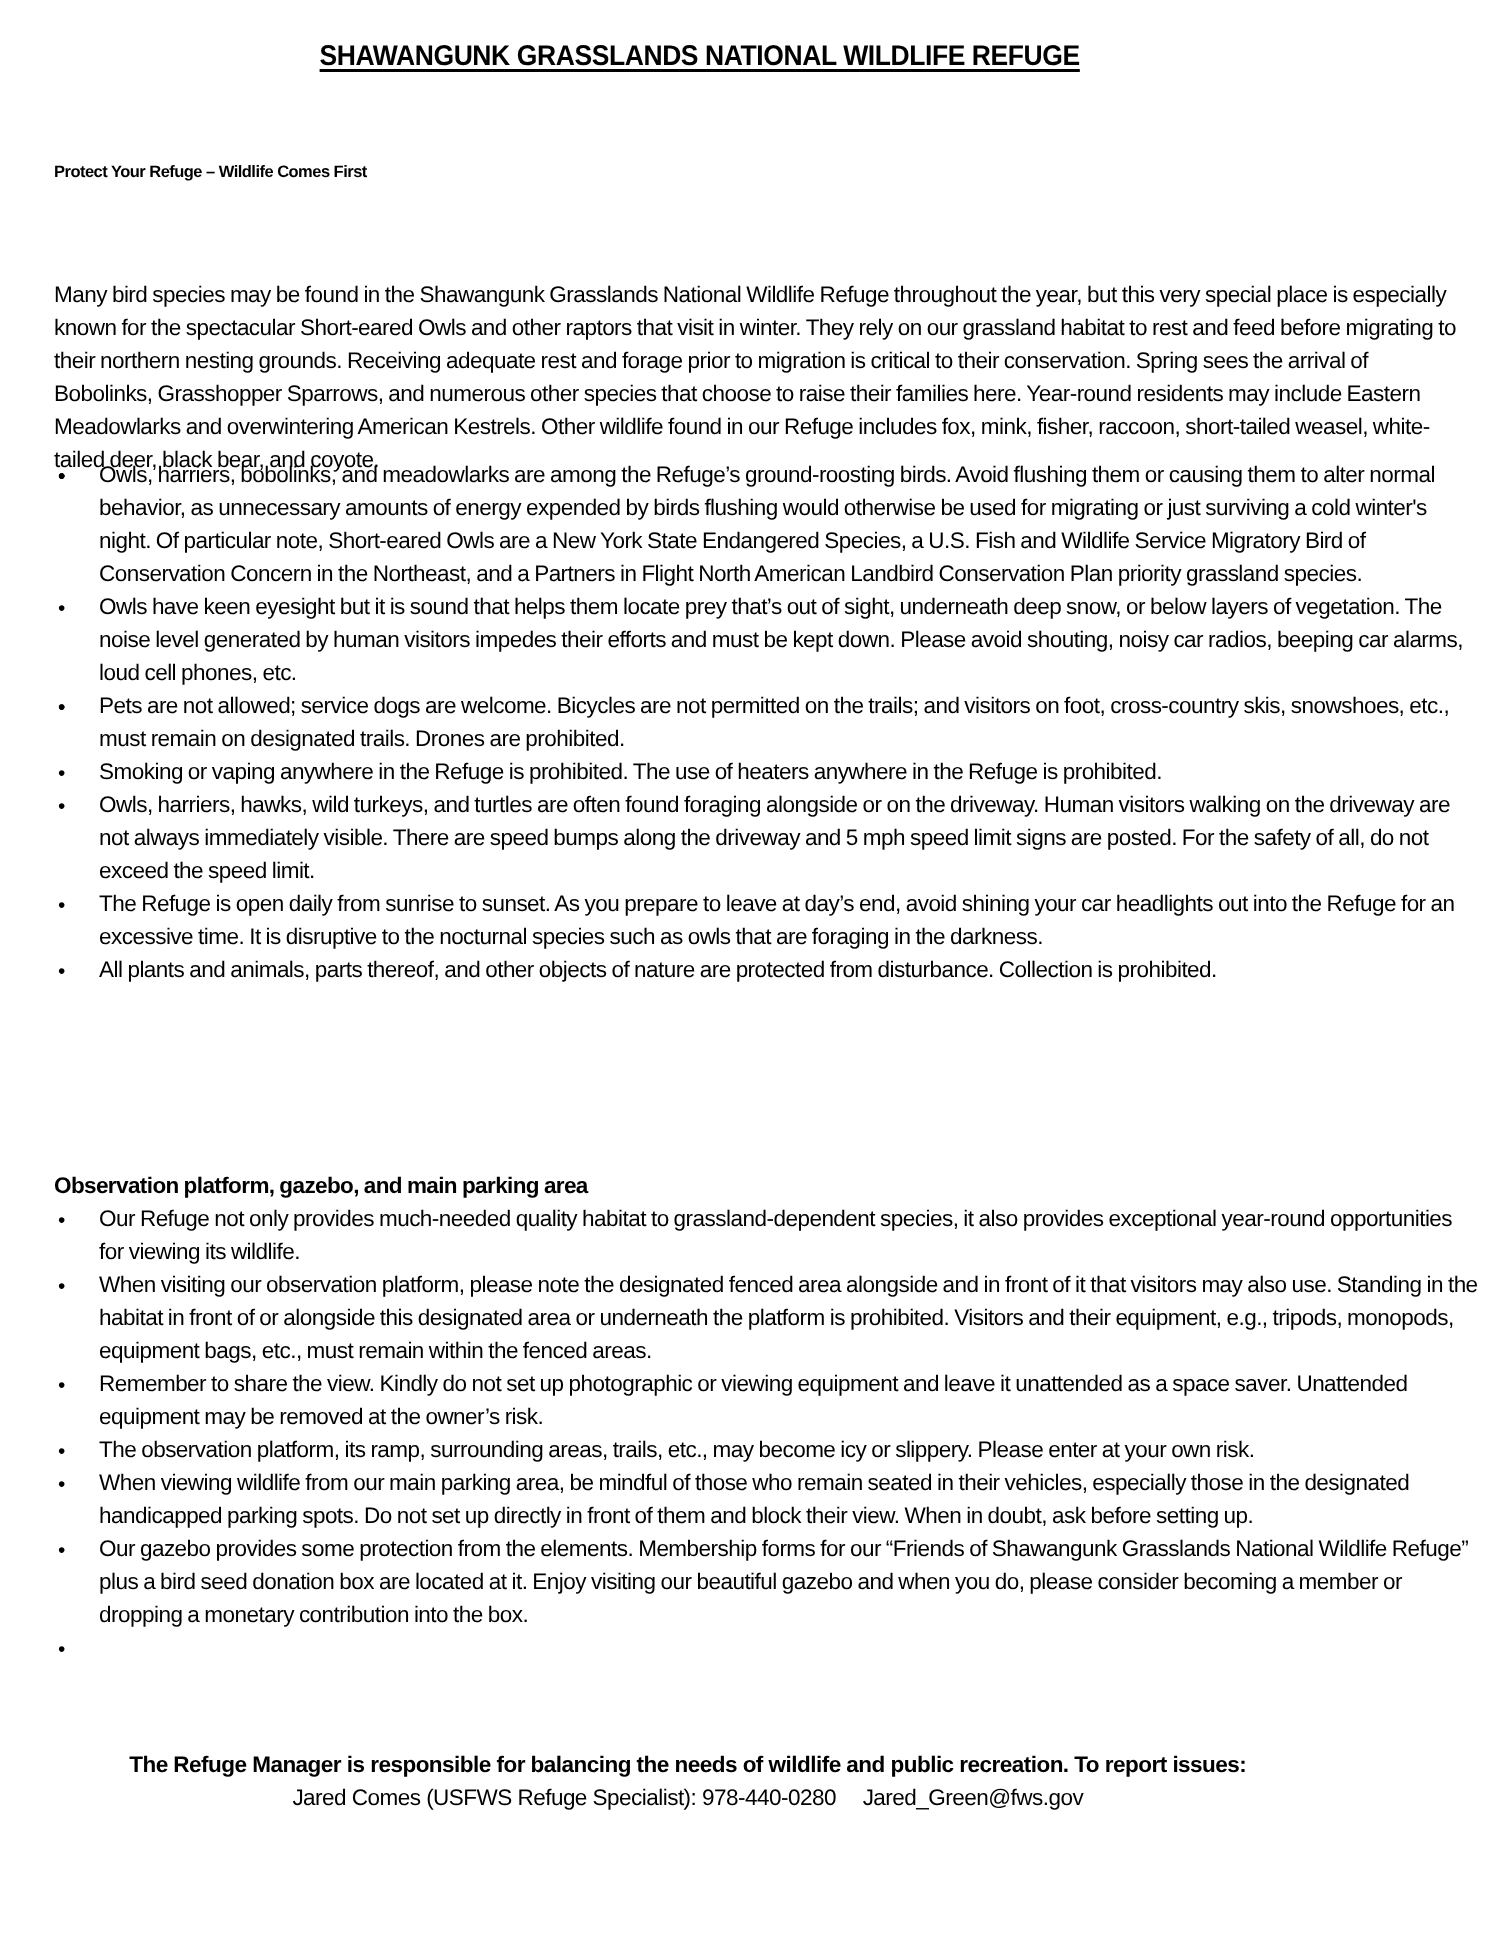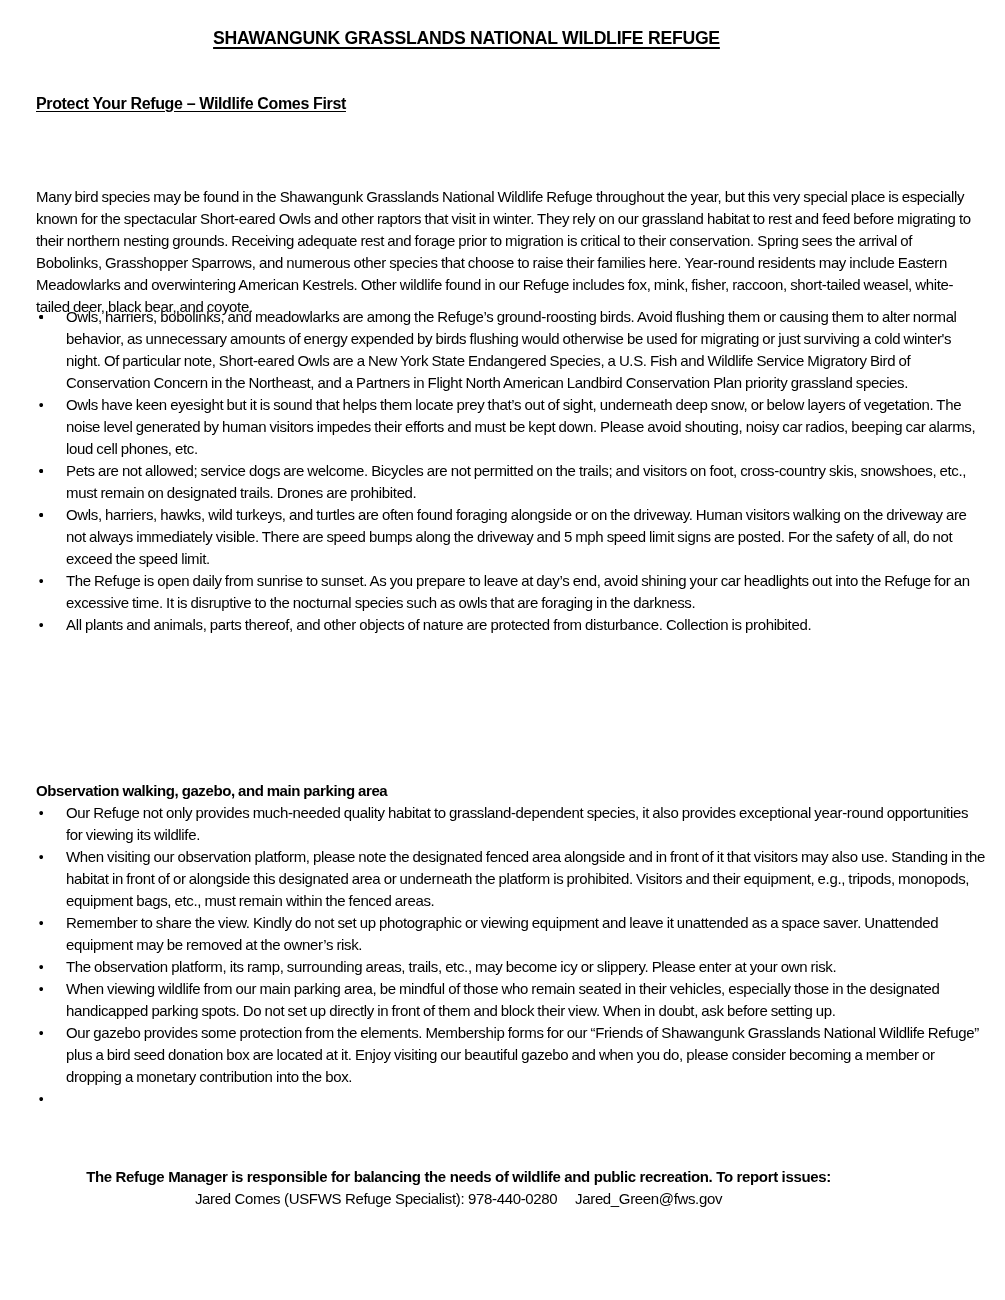--- a/index.html
+++ b/index.html
@@ -36,26 +36,25 @@
     .title span {
       text-decoration: underline;
       text-decoration-thickness: 2px;
       text-underline-offset: 3px;
       display: inline-block;
       transform: scaleX(0.93);
       transform-origin: center;
     }
     .section-heading-u {
       position: absolute;
-      top: 94px;
+      top: 105px;
       left: 0;
       font-weight: bold;
-      font-size: 16px;
+      font-size: 11px;
       line-height: 20px;
-      text-decoration: underline;
       text-underline-offset: 2px;
       letter-spacing: -0.35px;
     }
     .block {
       position: absolute;
       left: 0;
       width: 950px;
       font-size: 15px;
       line-height: 22px;
       letter-spacing: -0.35px;
@@ -119,29 +118,29 @@
   <div class="block intro">Many bird species may be found in the Shawangunk Grasslands National Wildlife Refuge throughout the year, but this very special place is especially known for the spectacular Short-eared Owls and other raptors that visit in winter.  They rely on our grassland habitat to rest and feed before migrating to their northern nesting grounds.  Receiving adequate rest and forage prior to migration is critical to their conservation.  Spring sees the arrival of Bobolinks, Grasshopper Sparrows, and numerous other species that choose to raise their families here.  Year-round residents may include Eastern Meadowlarks and overwintering American Kestrels.  Other wildlife found in our Refuge includes fox, mink, fisher, raccoon, short-tailed weasel, white-tailed deer, black bear, and coyote.</div>
 
   <div class="block guidelines">
     <ul class="bullets">
       <li><span class="dot">•</span></li>
       <li><span class="dot">•</span></li>
       <li><span class="dot">•</span><span>Owls, harriers, bobolinks, and meadowlarks are among the Refuge’s ground-roosting birds.  Avoid flushing them or causing them to alter normal behavior, as unnecessary amounts of energy expended by birds flushing would otherwise be used for migrating or just surviving a cold winter's night.  Of particular note, Short-eared Owls are a New York State Endangered Species, a U.S. Fish and Wildlife Service Migratory Bird of Conservation Concern in the Northeast, and a Partners in Flight North American Landbird Conservation Plan priority grassland species.</span></li>
       <li><span class="dot">•</span><span>Owls have keen eyesight but it is sound that helps them locate prey that’s out of sight, underneath deep snow, or below layers of vegetation.  The noise level generated by human visitors impedes their efforts and must be kept down.  Please avoid shouting, noisy car radios, beeping car alarms, loud cell phones, etc.</span></li>
       <li><span class="dot">•</span></li>
       <li><span class="dot">•</span><span>Pets are not allowed; service dogs are welcome.  Bicycles are not permitted on the trails; and visitors on foot, cross-country skis, snowshoes, etc., must remain on designated trails.  Drones are prohibited.</span></li>
-      <li><span class="dot">•</span></li>
+      <li><span class="dot">•</span><span>Smoking or vaping anywhere in the Refuge is prohibited.  The use of heaters anywhere in the Refuge is prohibited.</span></li>
       <li><span class="dot">•</span><span>Owls, harriers, hawks, wild turkeys, and turtles are often found foraging alongside or on the driveway.  Human visitors walking on the driveway are not always immediately visible.  There are speed bumps along the driveway and 5 mph speed limit signs are posted.  For the safety of all, do not exceed the speed limit.</span></li>
       <li><span class="dot">•</span><span>The Refuge is open daily from sunrise to sunset.  As you prepare to leave at day’s end, avoid shining your car headlights out into the Refuge for an excessive time.  It is disruptive to the nocturnal species such as owls that are foraging in the darkness.</span></li>
       <li><span class="dot">•</span><span>All plants and animals, parts thereof, and other objects of nature are protected from disturbance.  Collection is prohibited.</span></li>
     </ul>
   </div>
 
   <div class="block observation">
-    <div class="h2">Observation walking, gazebo, and main parking area</div>
+    <div class="h2">Observation platform, gazebo, and main parking area</div>
     <ul class="bullets">
       <li><span class="dot">•</span><span>Our Refuge not only provides much-needed quality habitat to grassland-dependent species, it also provides exceptional year-round opportunities for viewing its wildlife.</span></li>
       <li><span class="dot">•</span><span>When visiting our observation platform, please note the designated fenced area alongside and in front of it that visitors may also use.  Standing in the habitat in front of or alongside this designated area or underneath the platform is prohibited.  Visitors and their equipment, e.g., tripods, monopods, equipment bags, etc., must remain within the fenced areas.</span></li>
       <li><span class="dot">•</span><span>Remember to share the view.  Kindly do not set up photographic or viewing equipment and leave it unattended as a space saver.  Unattended equipment may be removed at the owner’s risk.</span></li>
       <li><span class="dot">•</span><span>The observation platform, its ramp, surrounding areas, trails, etc., may become icy or slippery.  Please enter at your own risk.</span></li>
       <li><span class="dot">•</span><span>When viewing wildlife from our main parking area, be mindful of those who remain seated in their vehicles, especially those in the designated handicapped parking spots.  Do not set up directly in front of them and block their view.  When in doubt, ask before setting up.</span></li>
       <li><span class="dot">•</span><span>Our gazebo provides some protection from the elements.  Membership forms for our “Friends of Shawangunk Grasslands National Wildlife Refuge” plus a bird seed donation box are located at it.  Enjoy visiting our beautiful gazebo and when you do, please consider becoming a member or dropping a monetary contribution into the box.</span></li>
       <li><span class="dot">•</span></li>
     </ul>
   </div>

